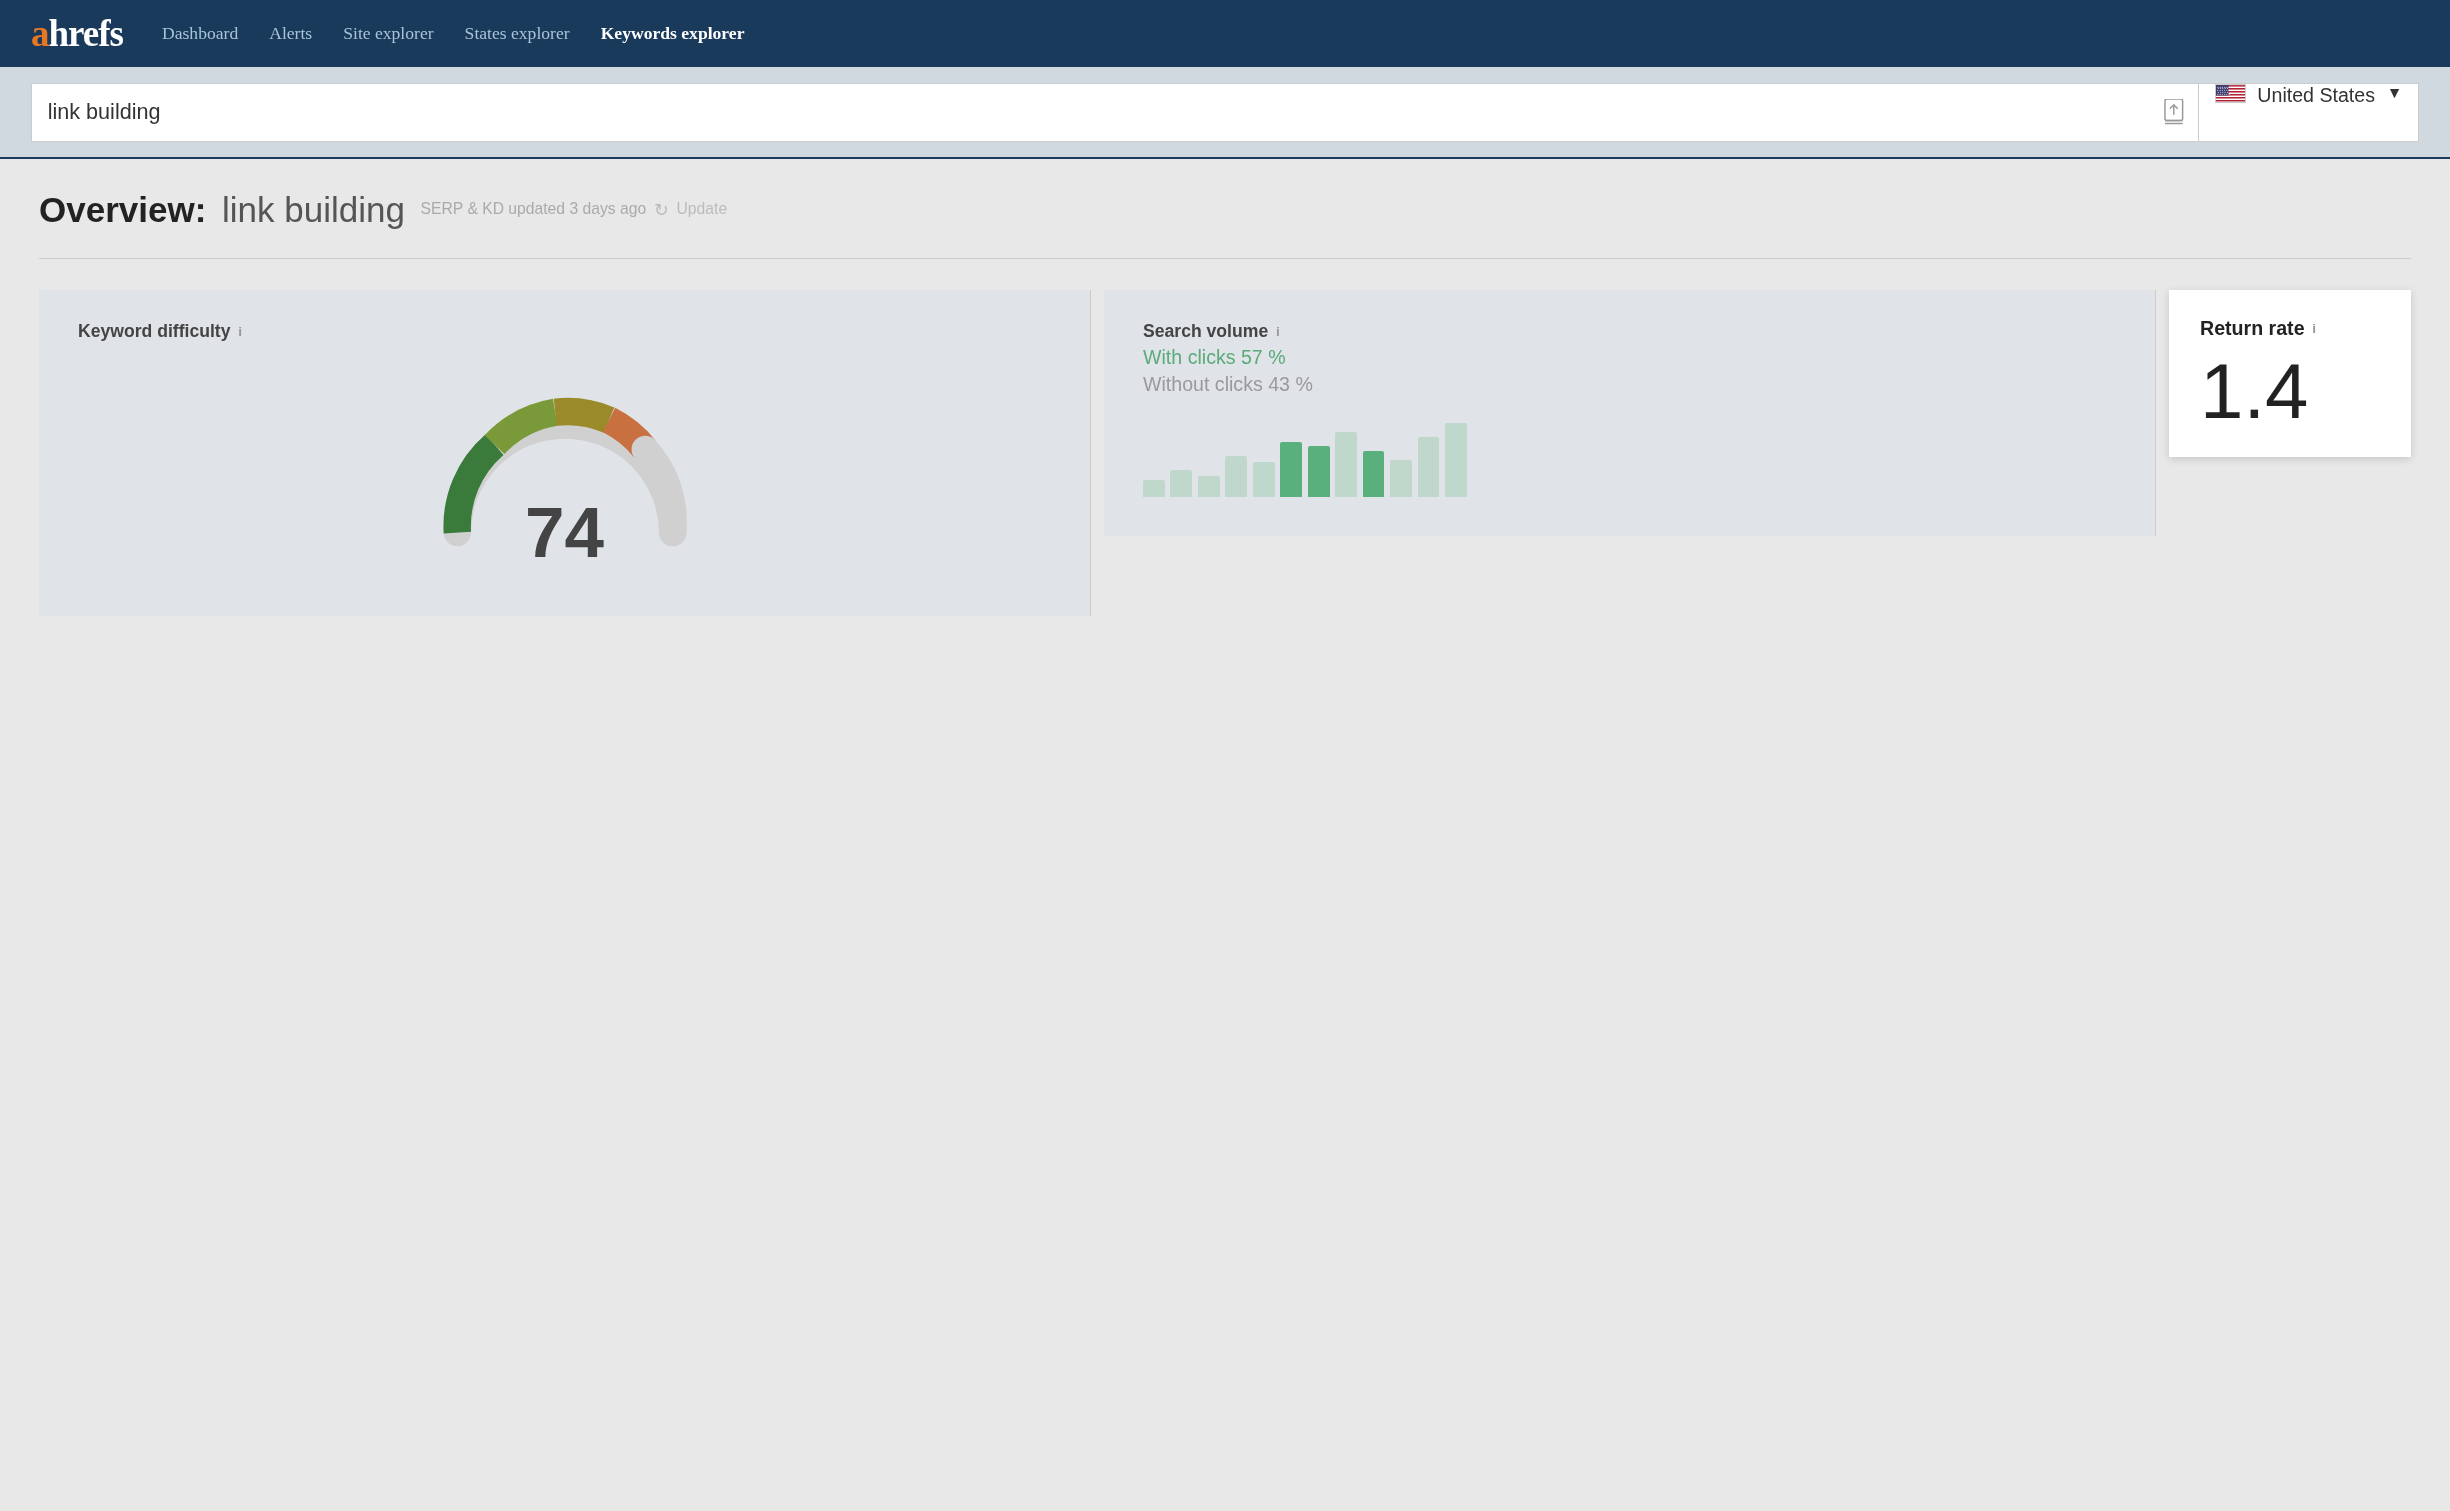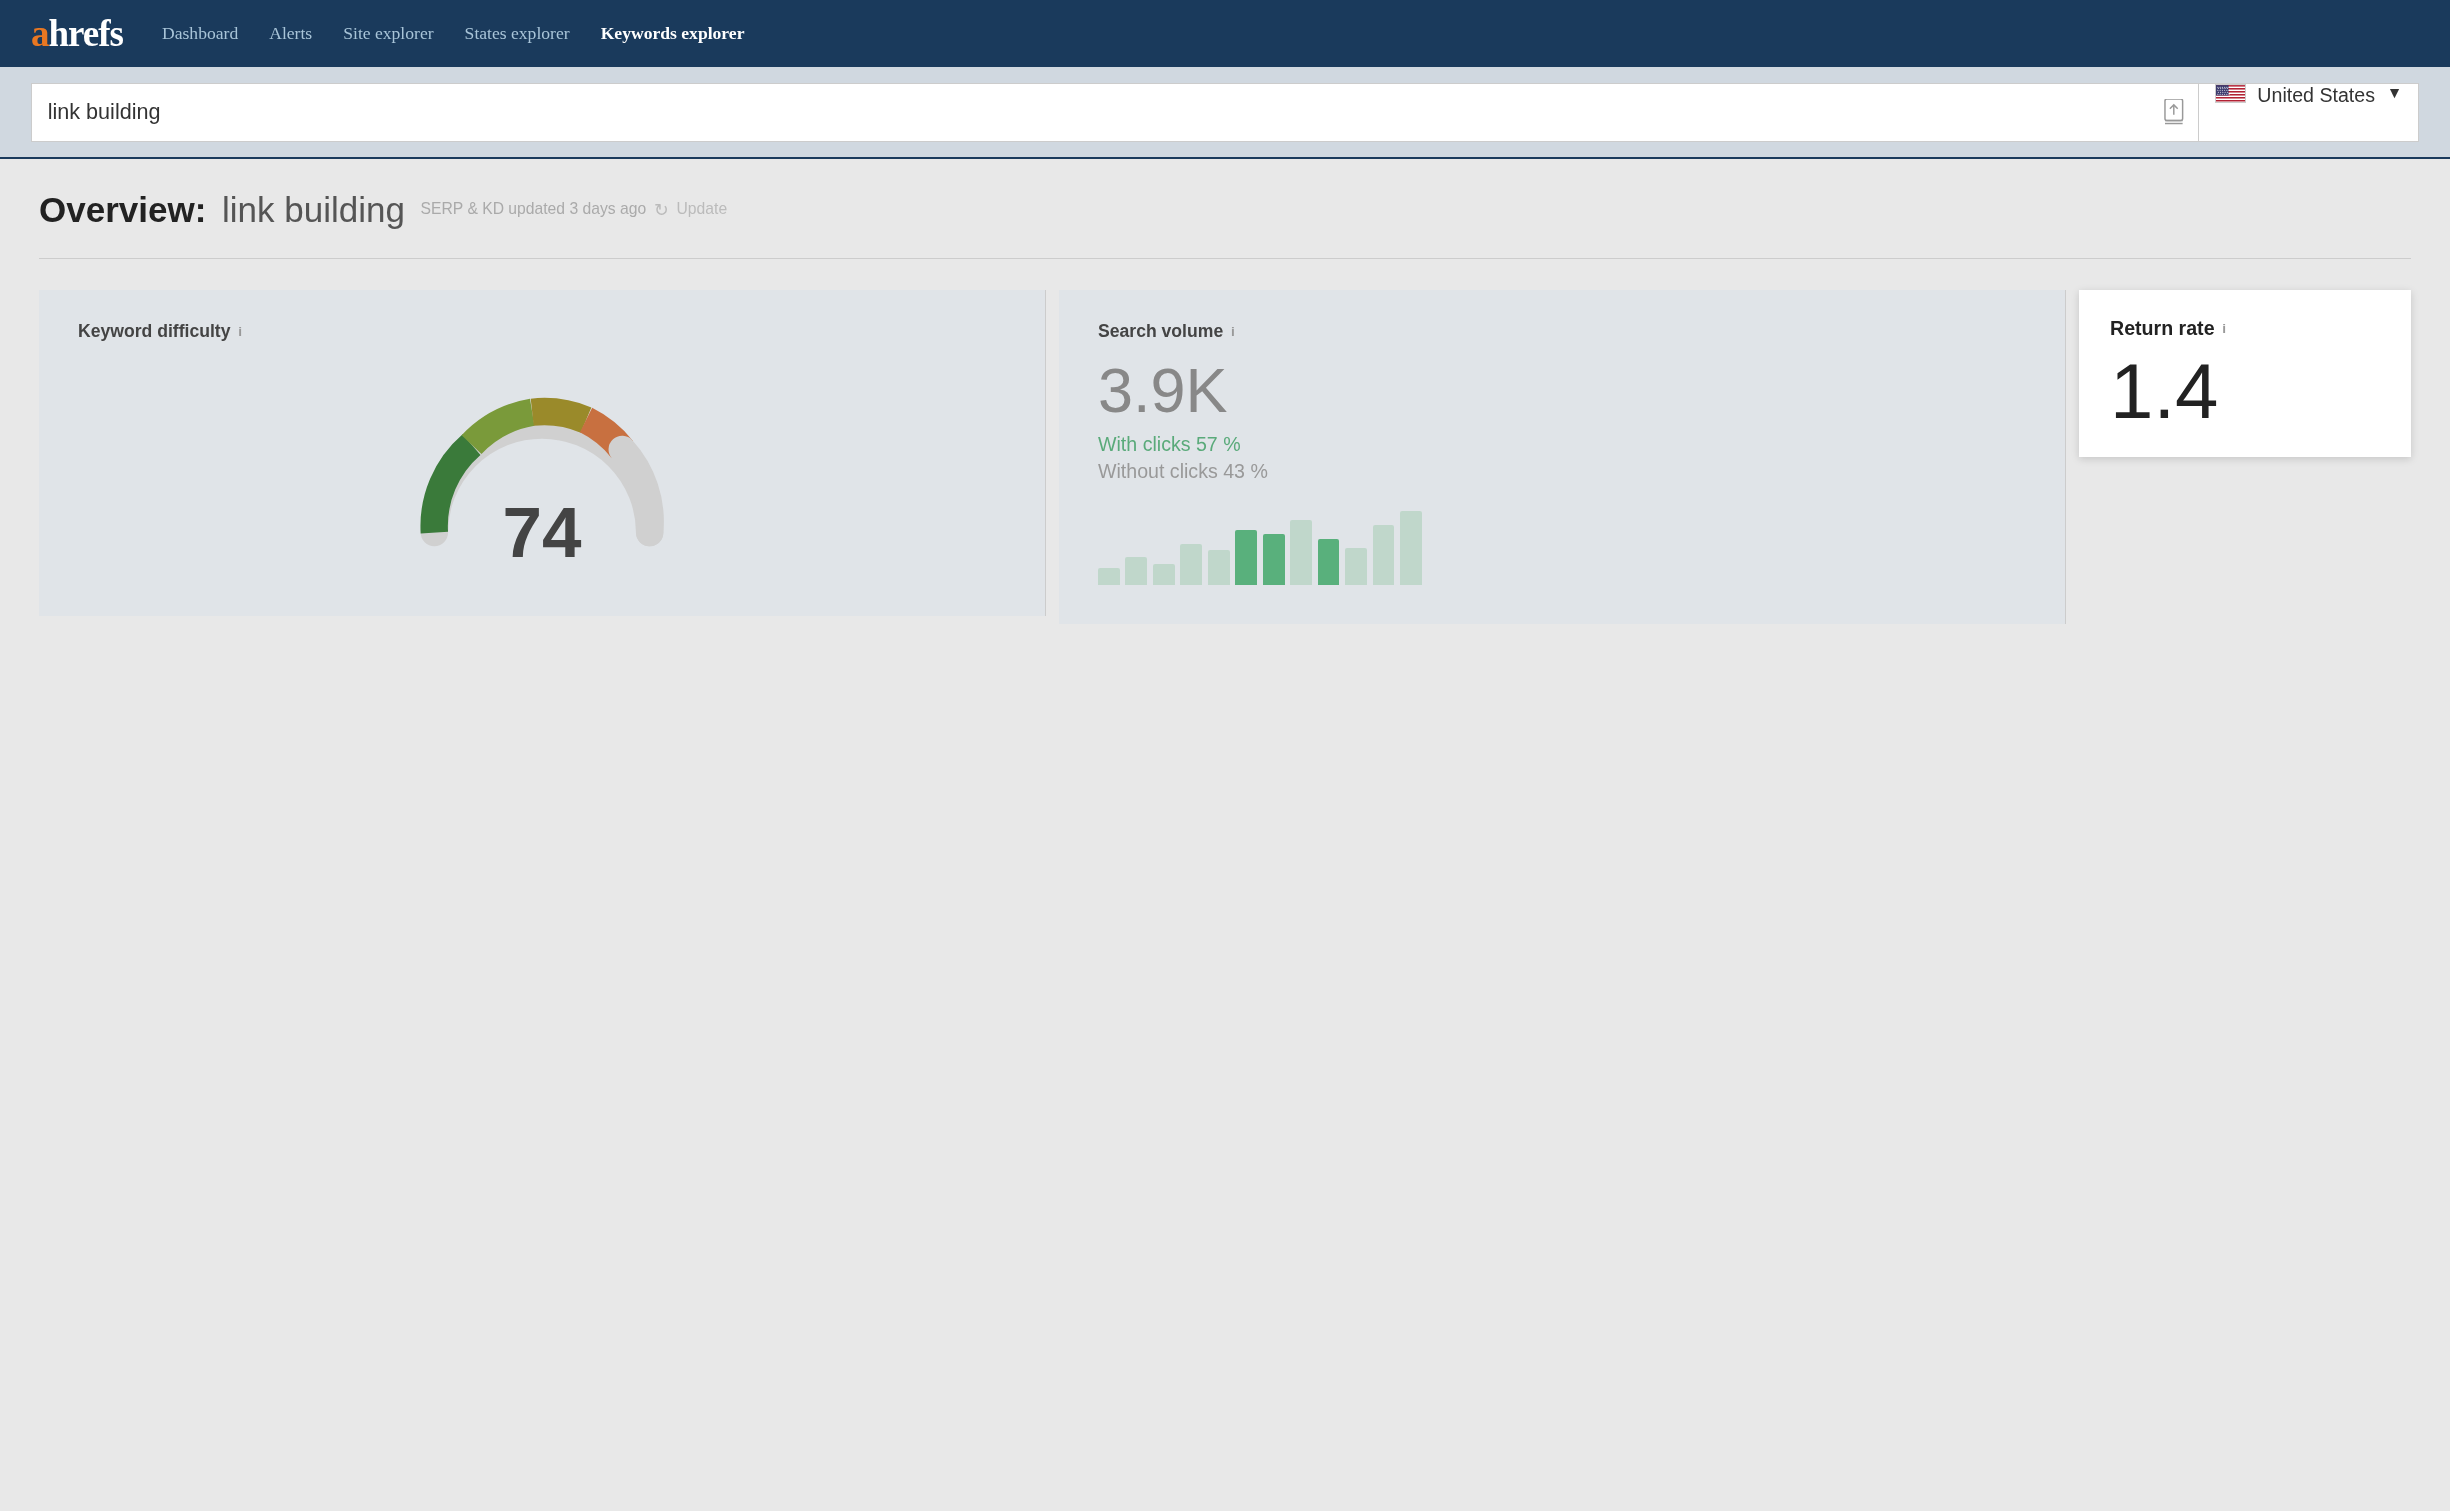--- a/index.html
+++ b/index.html
@@ -230,21 +230,21 @@
     .mini-chart {
       display: flex;
       align-items: flex-end;
       gap: 5.9px;
       margin-top: 23.5px;
       height: 78px;
     }
 
     
     .rr-card {
-      width: 332px;
+      width: 242px;
       background: white;
       padding: 27.4px 31px;
       box-shadow: 0 2px 7.8px rgba(0,0,0,0.15);
       margin-top: 0;
     }
     .rr-title {
       font-size: 19.6px;
       font-weight: 700;
       color: #222;
       margin-bottom: 11.8px;
@@ -369,21 +369,20 @@
         </svg>
         <div class="gauge-number">74</div>
       </div>
     </div>
 
     <div class="sv-card">
       <div class="card-title">
         <span>Search volume</span>
         <span class="info-icon">i</span>
       </div>
-      <div class="sv-value">3.9K</div>
       <div class="with-clicks">With clicks 57 %</div>
       <div class="without-clicks">Without clicks 43 %</div>
 
       <div class="mini-chart" id="mini-chart">
       <div style="width: 21.6px; height: 16.7px; border-radius: 2px 2px 0px 0px; flex-shrink: 0; background: rgb(170, 207, 184); opacity: 0.6;"></div>
           <div style="width: 21.6px; height: 27.4px; border-radius: 2px 2px 0px 0px; flex-shrink: 0; background: rgb(170, 207, 184); opacity: 0.6;"></div>
           <div style="width: 21.6px; height: 20.6px; border-radius: 2px 2px 0px 0px; flex-shrink: 0; background: rgb(170, 207, 184); opacity: 0.6;"></div>
           <div style="width: 21.6px; height: 41px; border-radius: 2px 2px 0px 0px; flex-shrink: 0; background: rgb(170, 207, 184); opacity: 0.6;"></div>
           <div style="width: 21.6px; height: 35px; border-radius: 2px 2px 0px 0px; flex-shrink: 0; background: rgb(170, 207, 184); opacity: 0.6;"></div>
           <div style="width: 21.6px; height: 55px; border-radius: 2px 2px 0px 0px; flex-shrink: 0; background: rgb(74, 170, 112); opacity: 0.9;"></div>

